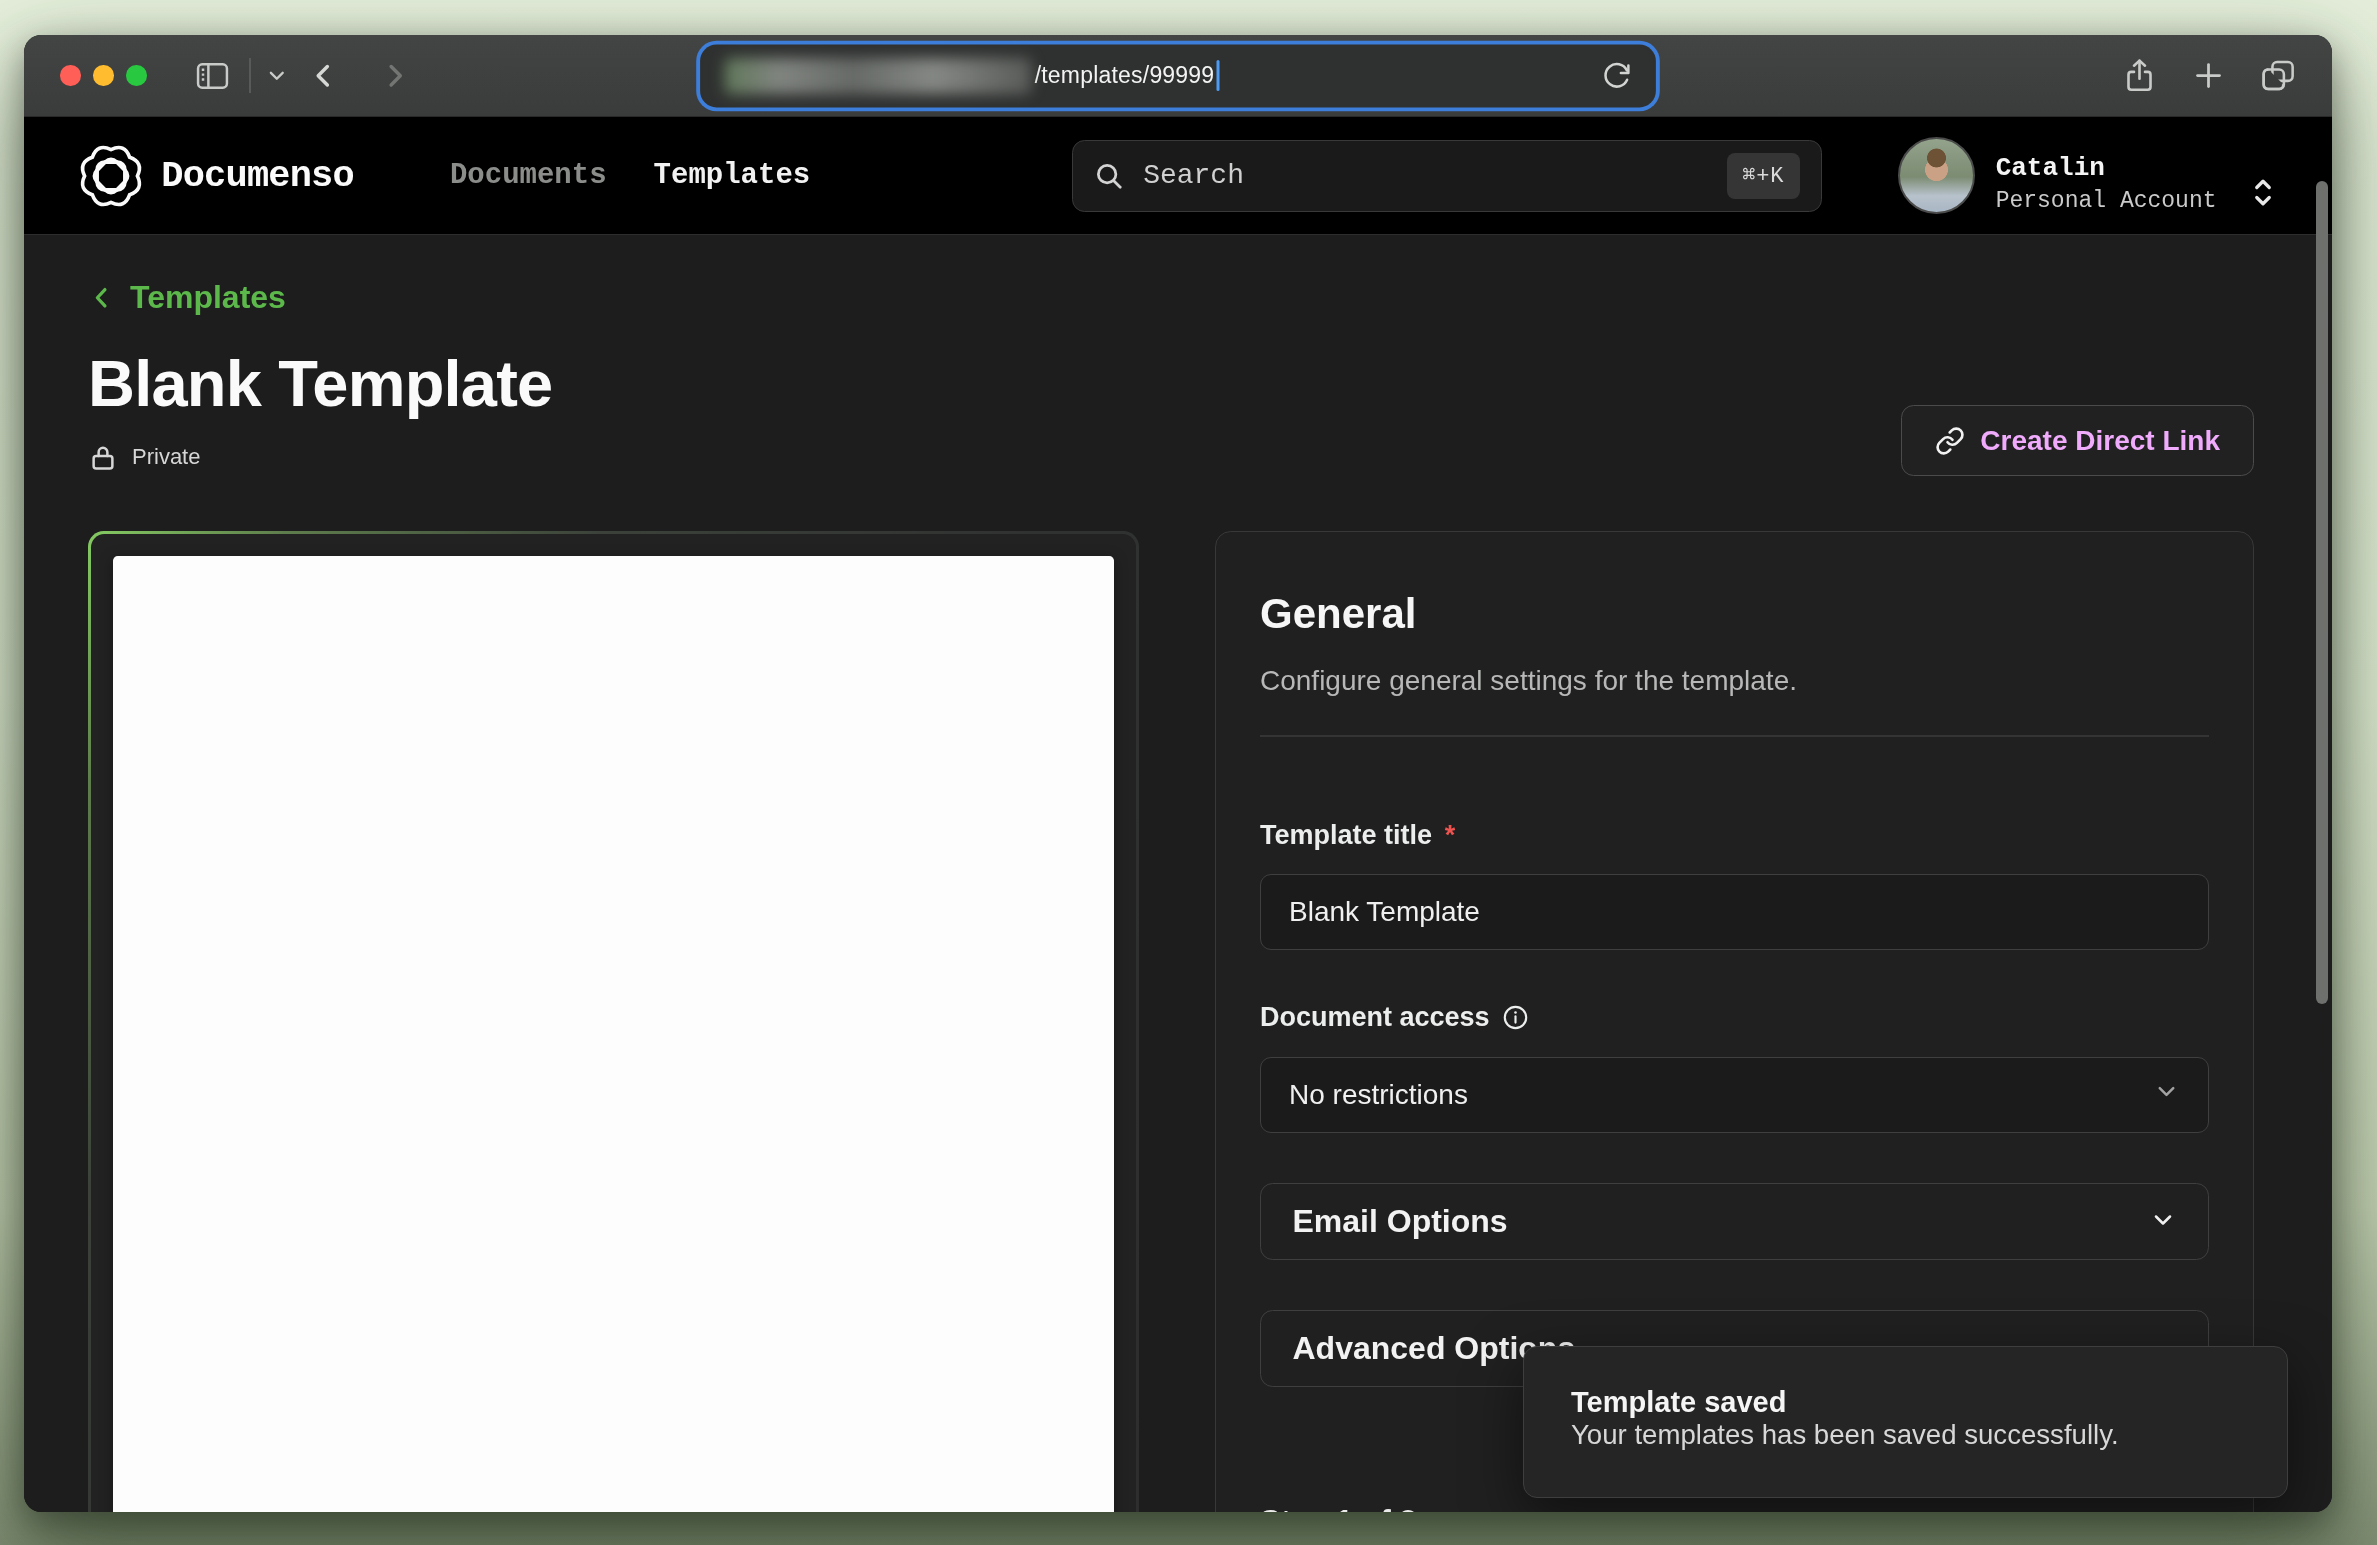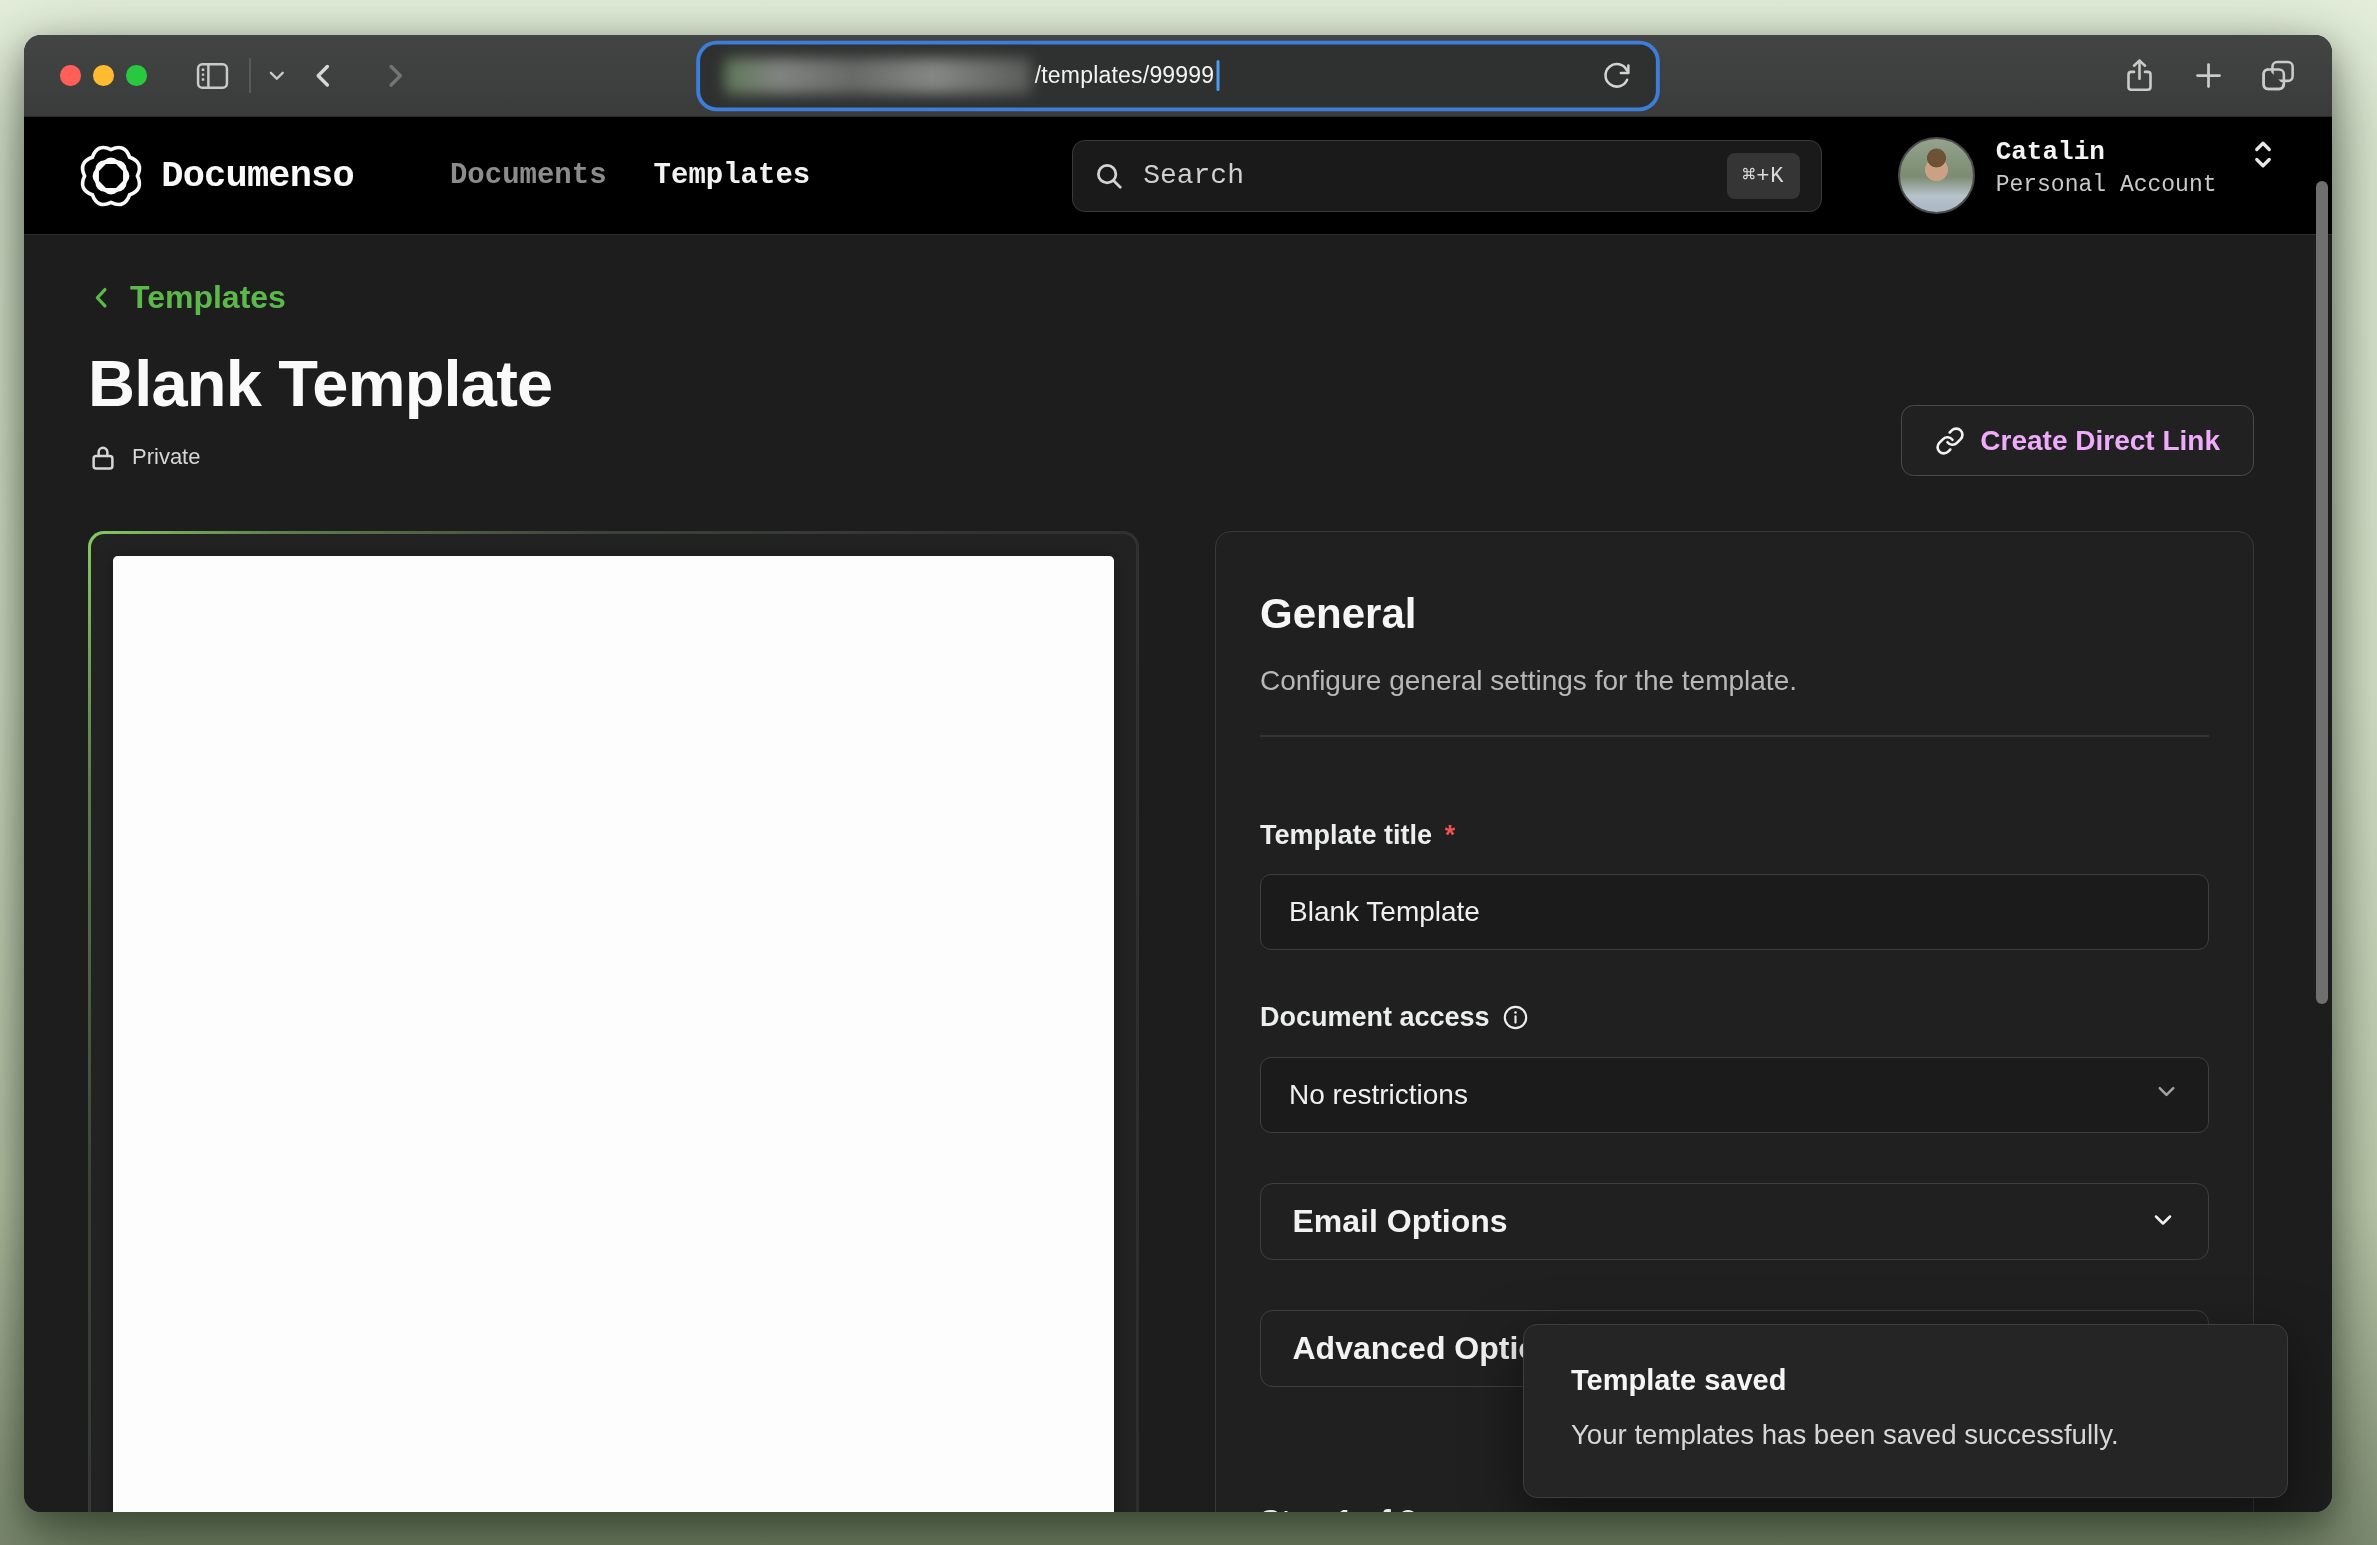--- a/index.html
+++ b/index.html
@@ -43,21 +43,21 @@
   .main-nav { display:flex; gap:47px; margin-left:96px; }
   .nav-item { font-size:29px; font-weight:600; cursor:default; }
   .nav-item.inactive { color:#8b8d8b; }
   .nav-item.active { color:#f2f2f2; }
   .search-bar { margin-left:auto; margin-right:76px; width:750px; height:72px;
     background:#191a19; border:1.6px solid #383938; border-radius:12.6px;
     display:flex; align-items:center; padding:0 21px; color:#b9bab9; }
   .search-label { font-size:28px; margin-left:19px; color:#cfd0cf; }
   .kbd { margin-left:auto; background:#343534; color:#d9dad9; border-radius:7.9px;
     font-size:22px; padding:9.5px 15.8px; letter-spacing:0.8px; }
-  .user-menu { display:flex; align-items:flex-start; gap:20.5px; }
+  .user-menu { display:flex; align-items:flex-end; gap:20.5px; }
   .avatar { width:77px; height:77px; border-radius:50%; flex:none; border:2.4px solid #4a4b4a;
     background:
       radial-gradient(circle at 50% 26%, #6d5236 0 14%, transparent 15%),
       radial-gradient(circle at 50% 42%, #caa184 0 20%, transparent 21%),
       linear-gradient(180deg,#93a38c 0%,#7c8c73 52%,#b7c2cc 78%,#a9b6c4 100%); }
   .user-text { display:flex; flex-direction:column; gap:4.7px; }
   .user-name { font-size:26px; font-weight:bold; color:#f4f4f4; }
   .user-type { font-size:23px; color:#c9cac9; }
   .user-caret { color:#e8e8e8; margin-left:11px; }
 
@@ -102,21 +102,21 @@
   .collapse-box { margin-top:50px; height:77px; border:1.6px solid #3e3f3e; border-radius:12.6px;
     display:flex; align-items:center; justify-content:space-between; padding:0 31.5px; cursor:pointer; }
   .collapse-title { font-size:32px; font-weight:bold; color:#f2f2f2; white-space:nowrap; }
   .step-indicator { margin-top:117px; font-size:31px; font-weight:bold; color:#e9eae9; }
 
   
   .toast { position:absolute; right:44px; bottom:14px; width:765px; z-index:40;
     background:#242524; border:1.6px solid #3d3e3d; border-radius:14px; padding:39px 47px 46px;
     box-shadow:0 19px 55px rgba(0,0,0,.5); }
   .toast-title { font-size:29px; font-weight:bold; color:#f5f5f5; }
-  .toast-msg { margin-top:22px; font-size:27.6px; color:#d6d7d6; }
+  .toast-msg { font-size:27.6px; color:#d6d7d6; }
 
   
   .win-scrollbar { position:absolute; right:3.9px; top:146px; width:11.8px; height:823px;
     border-radius:6.3px; background:#6d706c; z-index:60; }
 </style>
 </head>
 <body>
 
 <div class="window">
 

